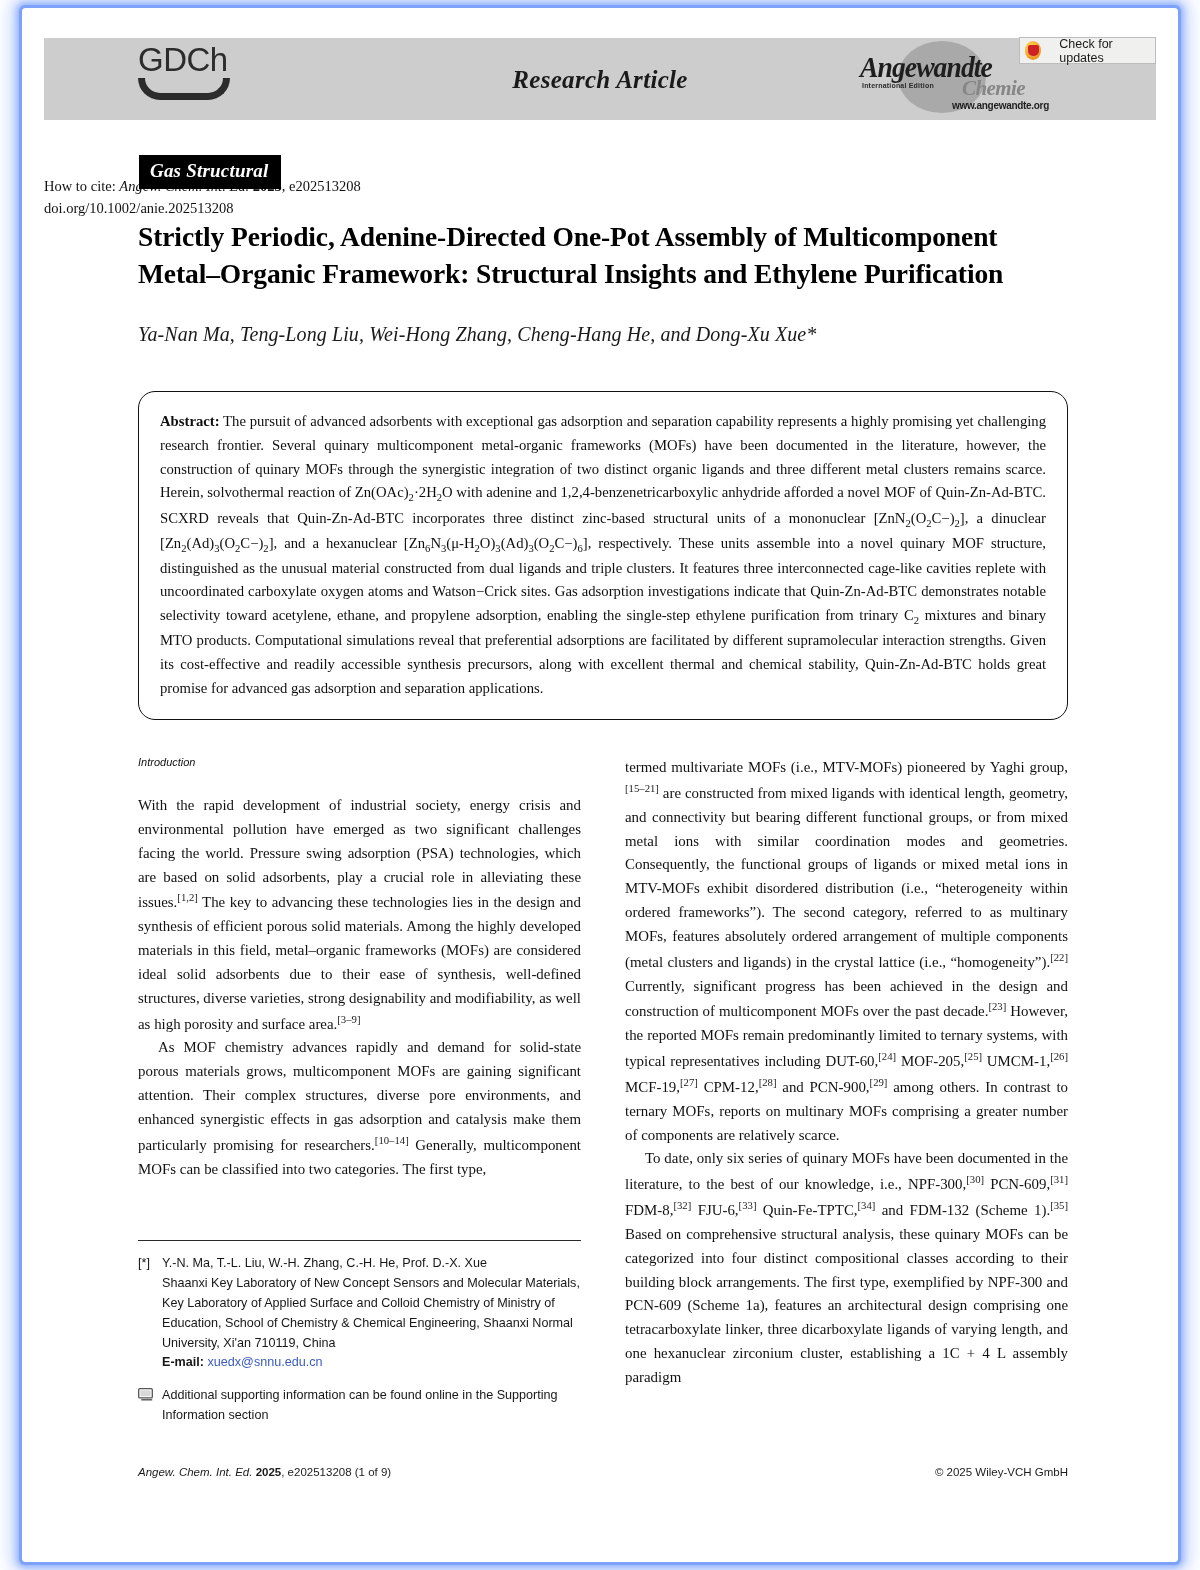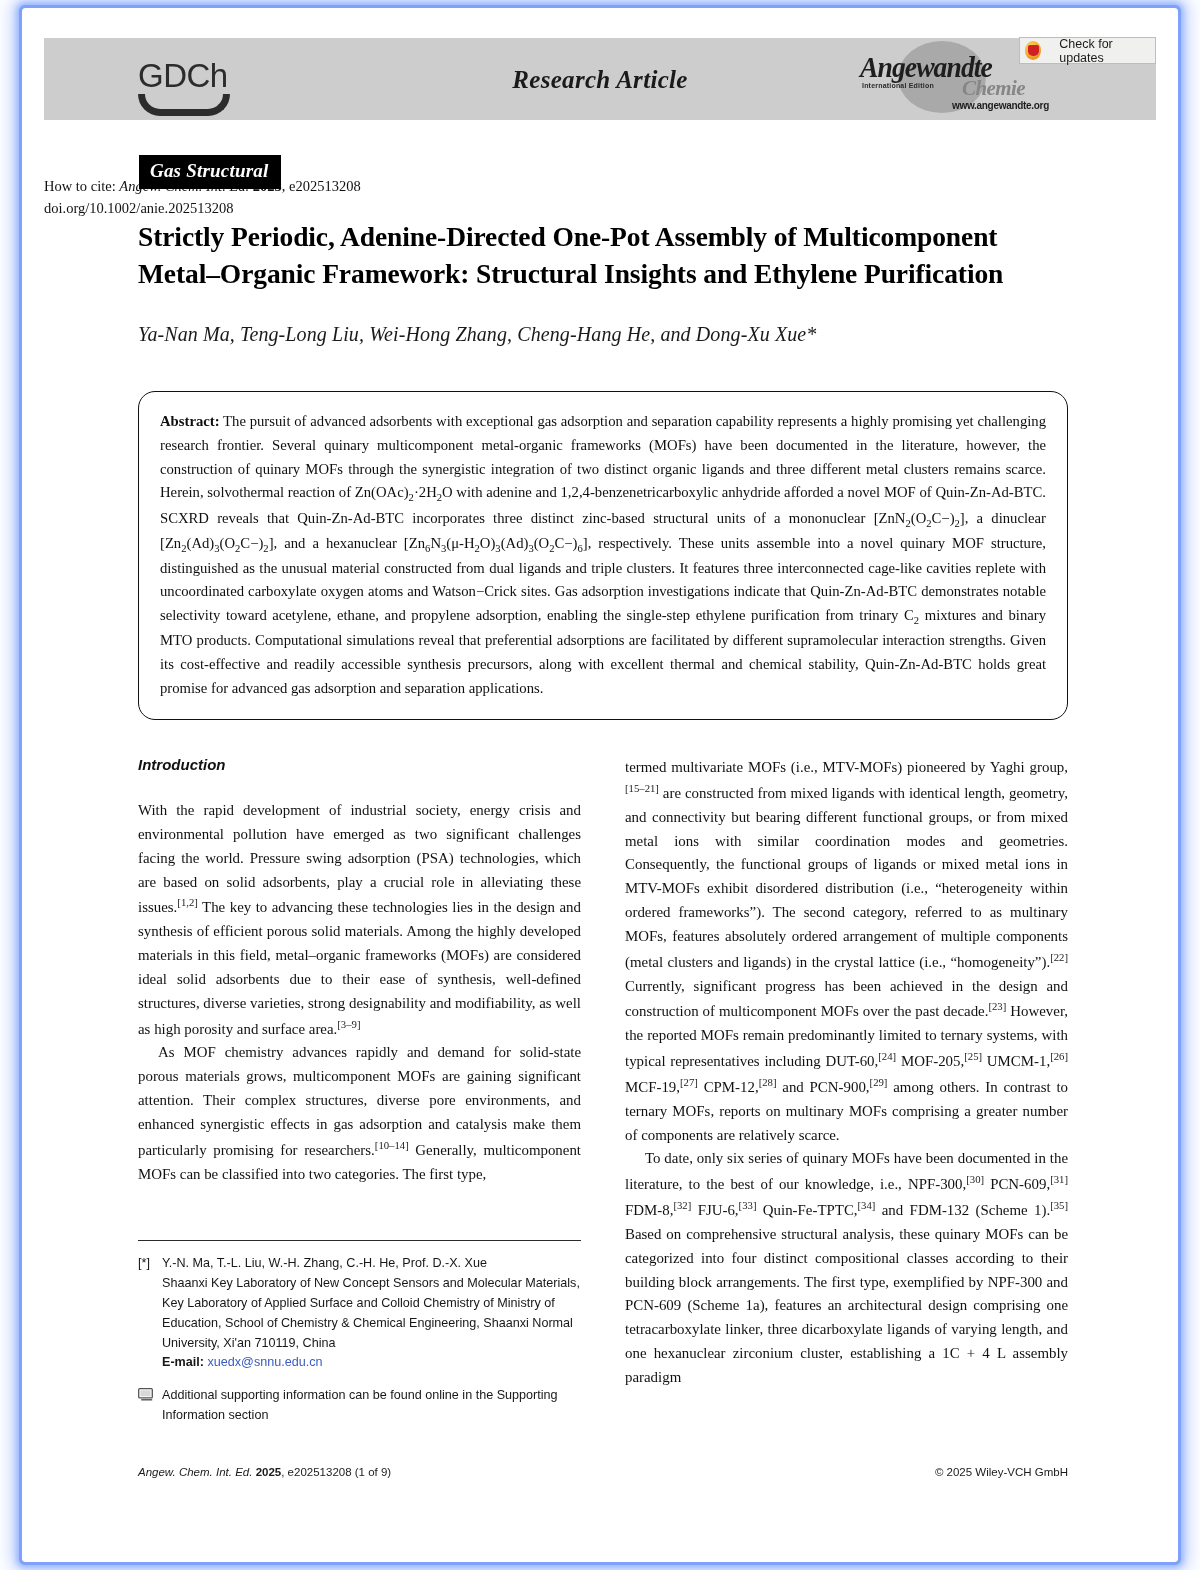--- a/index.html
+++ b/index.html
@@ -41,21 +41,21 @@
 
   
   #masthead {
     position: absolute;
     left: 0; top: 20px;
     width: 1112px; height: 82px;
     background: #cdcdcd;
   }
   #gdch-logo {
     position: absolute;
-    left: 94px; top: 21px;
+    left: 94px; top: 5px;
     width: 110px; height: 62px;
   }
   #gdch-text {
     font-family: "Liberation Sans", sans-serif;
     font-size: 33px;
     letter-spacing: -0.5px;
     color: #2c2c2c;
     line-height: 1;
   }
   #gdch-arc {
@@ -244,22 +244,22 @@
     width: 443px;
   }
   #col-right {
     position: absolute;
     left: 581px; top: 738px;
     width: 443px;
   }
   .section-head {
     font-family: "Liberation Sans", sans-serif;
     font-style: italic;
-    font-weight: bold;
-    font-size: 15px;
+    font-weight: normal;
+    font-size: 11px;
     color: #111;
     margin: 0 0 26px 0;
   }
   .body-p {
     font-family: "Liberation Serif", serif;
     font-size: 14.9px;
     line-height: 1.60;
     text-align: justify;
     color: #111;
     margin: 0;

